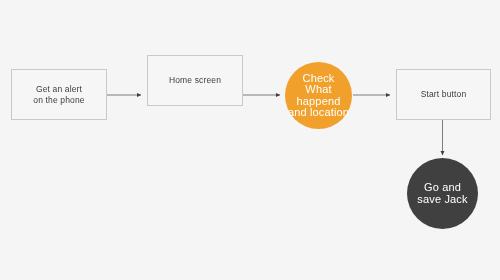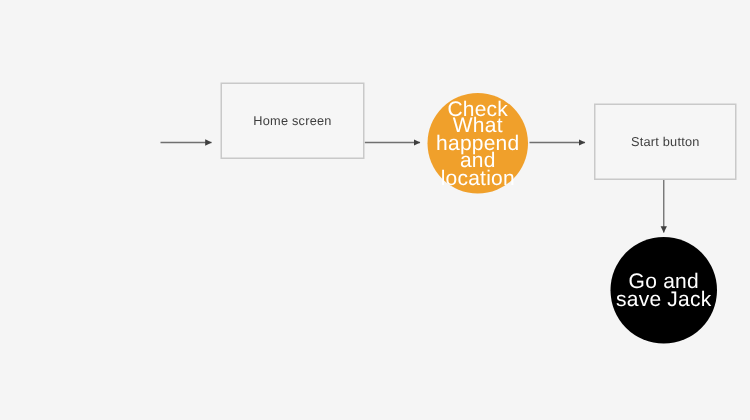--- a/index.html
+++ b/index.html
@@ -45,21 +45,21 @@
     font-size: 8.5px;
     line-height: 11px;
     letter-spacing: 0.15px;
     white-space: pre-line;
   }
   .box .node-label {
     color: #3d3d3d;
   }
   .circle .node-label {
     color: #ffffff;
-    font-size: 14px;
+    font-size: 11px;
     line-height: 11.5px;
   }
   #node-alert   { left: 11px;  top: 69px;  width: 96px;  height: 51px; }
   #node-home    { left: 147px; top: 55px;  width: 96px;  height: 51px; }
   #node-check   { left: 285px; top: 62px;  width: 67px;  height: 67px; }
   #node-start   { left: 396px; top: 69px;  width: 95px;  height: 51px; }
   #node-save    { left: 407px; top: 158px; width: 71px;  height: 71px; }
 </style>
 </head>
 <body>
@@ -75,33 +75,37 @@
 
     <line x1="107" y1="95" x2="141" y2="95" stroke="#707070" stroke-width="0.9" marker-end="url(#arrowhead)"></line>
 
     <line x1="243" y1="95" x2="280" y2="95" stroke="#707070" stroke-width="0.9" marker-end="url(#arrowhead)"></line>
 
     <line x1="353" y1="95" x2="390" y2="95" stroke="#707070" stroke-width="0.9" marker-end="url(#arrowhead)"></line>
 
     <line x1="442.5" y1="120" x2="442.5" y2="155" stroke="#707070" stroke-width="0.9" marker-end="url(#arrowhead)"></line>
   </svg>
 
+  <div class="node box" id="node-alert">
+    <span class="node-label">Get an alert
+on the phone</span>
+  </div>
 
   <div class="node box" id="node-home">
     <span class="node-label">Home screen</span>
   </div>
 
   <div class="node circle" id="node-check" style="background:#f0a02b">
     <span class="node-label">Check
 What happend
 and location</span>
   </div>
 
   <div class="node box" id="node-start">
     <span class="node-label">Start button</span>
   </div>
 
-  <div class="node circle" id="node-save" style="background:#000000">
+  <div class="node circle" id="node-save" style="background:#404040">
     <span class="node-label">Go and
 save Jack</span>
   </div>
 
 </div>
 
 </body></html>

